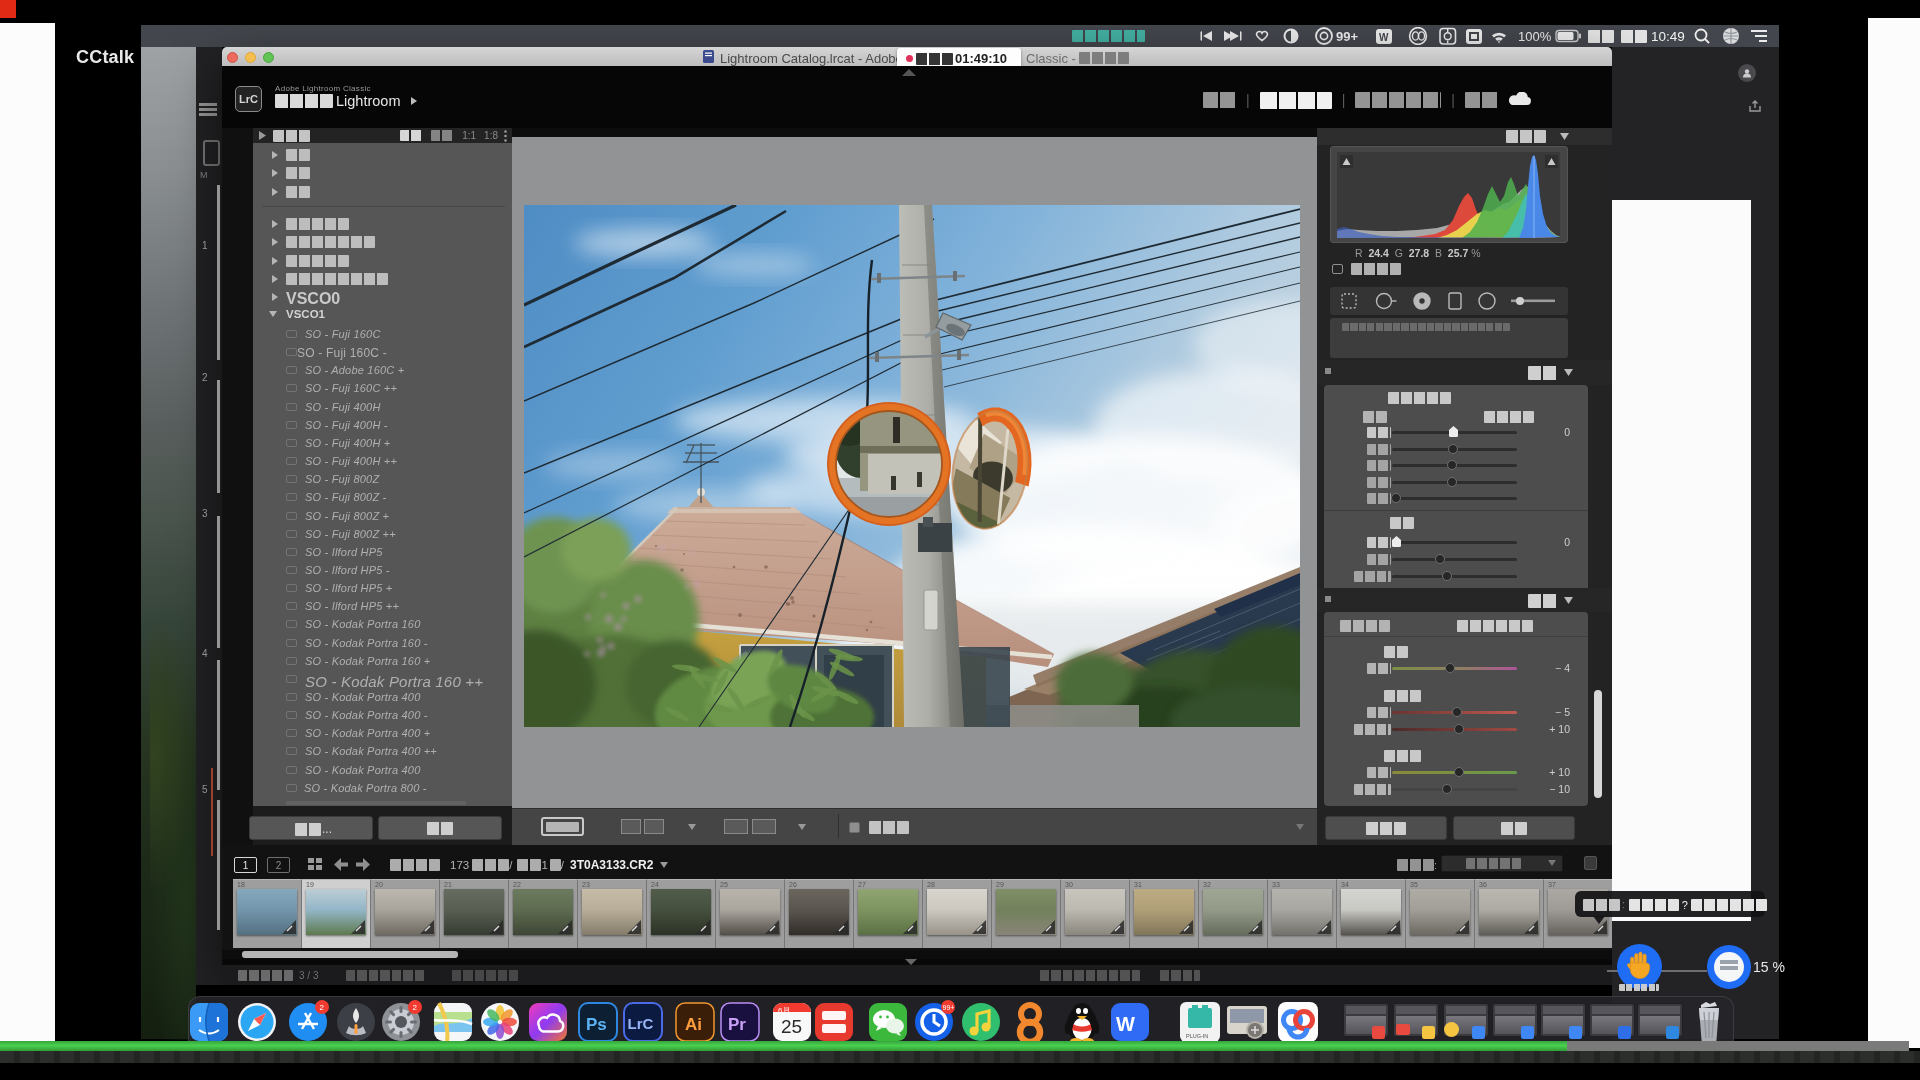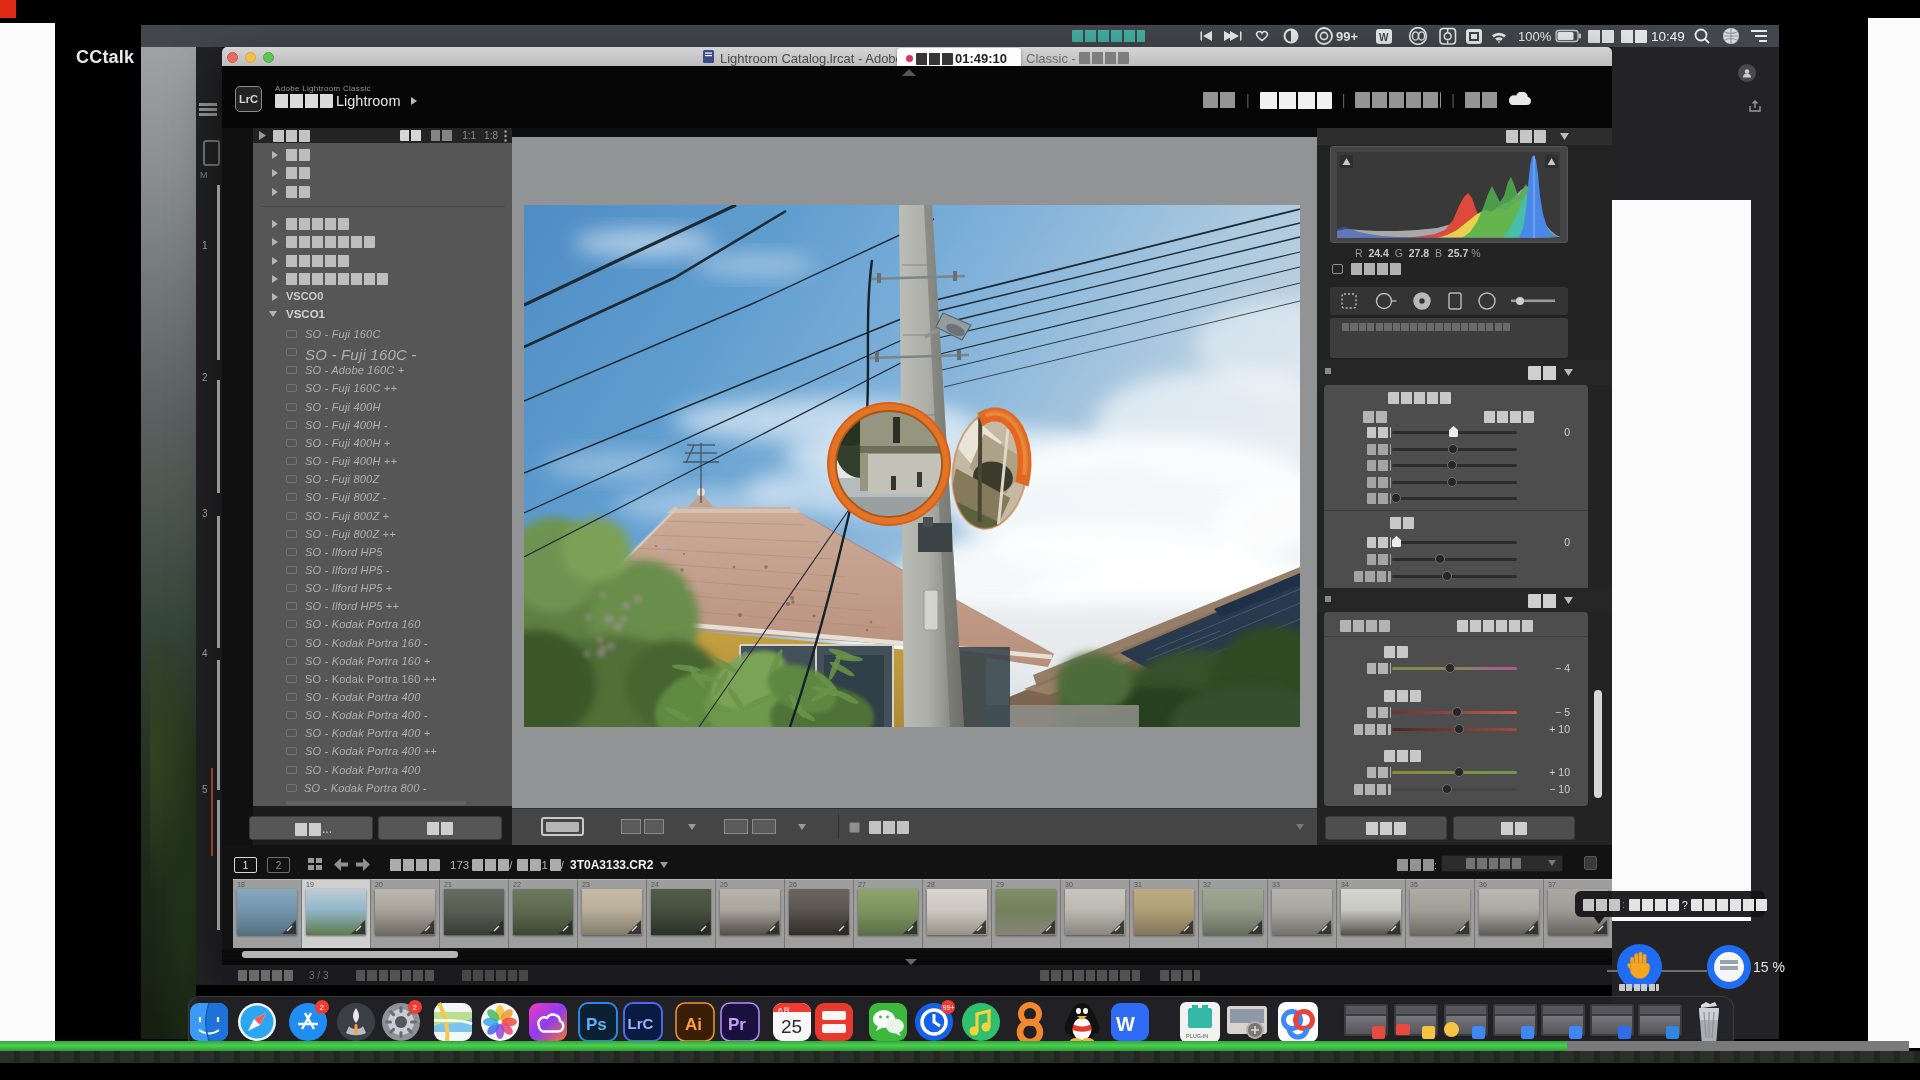--- a/index.html
+++ b/index.html
@@ -216,29 +216,29 @@
       <path d="M0 0l6 4L0 8z" fill="#b5b5b5"></path>
     </svg>
 <i class="z z12 abs" style="left:286px;top:255px;width:63px;color:#c3c3c3"></i>
 <svg class="abs" style="left:272px;top:275px" width="6" height="8" viewBox="0 0 6 8">
       <path d="M0 0l6 4L0 8z" fill="#b5b5b5"></path>
     </svg>
 <i class="z z12 abs" style="left:286px;top:273px;width:102px;color:#c3c3c3"></i>
 <svg class="abs" style="left:272px;top:293px" width="6" height="8" viewBox="0 0 6 8">
       <path d="M0 0l6 4L0 8z" fill="#b5b5b5"></path>
     </svg>
-<div class="abs" style="left:286px;top:290px;color:#c9c9c9;font-size:11px;font-weight:bold">VSCO0</div>
+<div class="abs" style="left:286px;top:290px;color:#c9c9c9;font-size:16px;font-weight:bold">VSCO0</div>
 <svg class="abs" style="left:269px;top:311px" width="8" height="6" viewBox="0 0 8 6">
       <path d="M0 0h8L4 6z" fill="#b5b5b5"></path>
     </svg>
 <div class="abs" style="left:286px;top:308px;color:#d2d2d2;font-size:11.5px;font-weight:bold">VSCO1</div>
 <div class="abs" style="left:286px;top:330px;width:11px;height:8px;border:1px solid #8f8f8f;border-radius:2px;opacity:.5"></div>
 <div class="abs" style="left:305px;top:328px;color:#b0b0b0;font-size:11px;font-style:italic;letter-spacing:.2px;filter:blur(.3px)">SO - Fuji 160C</div>
 <div class="abs" style="left:286px;top:348px;width:11px;height:8px;border:1px solid #8f8f8f;border-radius:2px;opacity:.5"></div>
-<div class="abs" style="left:305px;top:346px;color:#b0b0b0;font-size:15px;font-style:italic;letter-spacing:.2px;filter:blur(.3px)">SO - Fuji 160C -</div>
+<div class="abs" style="left:297px;top:346px;color:#b0b0b0;font-size:12px;letter-spacing:.2px;filter:blur(.3px)">SO - Fuji 160C -</div>
 <div class="abs" style="left:286px;top:366px;width:11px;height:8px;border:1px solid #8f8f8f;border-radius:2px;opacity:.5"></div>
 <div class="abs" style="left:305px;top:364px;color:#b0b0b0;font-size:11px;font-style:italic;letter-spacing:.2px;filter:blur(.3px)">SO - Adobe 160C +</div>
 <div class="abs" style="left:286px;top:384px;width:11px;height:8px;border:1px solid #8f8f8f;border-radius:2px;opacity:.5"></div>
 <div class="abs" style="left:305px;top:382px;color:#b0b0b0;font-size:11px;font-style:italic;letter-spacing:.2px;filter:blur(.3px)">SO - Fuji 160C ++</div>
 <div class="abs" style="left:286px;top:403px;width:11px;height:8px;border:1px solid #8f8f8f;border-radius:2px;opacity:.5"></div>
 <div class="abs" style="left:305px;top:401px;color:#b0b0b0;font-size:11px;font-style:italic;letter-spacing:.2px;filter:blur(.3px)">SO - Fuji 400H</div>
 <div class="abs" style="left:286px;top:421px;width:11px;height:8px;border:1px solid #8f8f8f;border-radius:2px;opacity:.5"></div>
 <div class="abs" style="left:305px;top:419px;color:#b0b0b0;font-size:11px;font-style:italic;letter-spacing:.2px;filter:blur(.3px)">SO - Fuji 400H -</div>
 <div class="abs" style="left:286px;top:439px;width:11px;height:8px;border:1px solid #8f8f8f;border-radius:2px;opacity:.5"></div>
 <div class="abs" style="left:305px;top:437px;color:#b0b0b0;font-size:11px;font-style:italic;letter-spacing:.2px;filter:blur(.3px)">SO - Fuji 400H +</div>
@@ -260,21 +260,21 @@
 <div class="abs" style="left:305px;top:582px;color:#b0b0b0;font-size:11px;font-style:italic;letter-spacing:.2px;filter:blur(.3px)">SO - Ilford HP5 +</div>
 <div class="abs" style="left:286px;top:602px;width:11px;height:8px;border:1px solid #8f8f8f;border-radius:2px;opacity:.5"></div>
 <div class="abs" style="left:305px;top:600px;color:#b0b0b0;font-size:11px;font-style:italic;letter-spacing:.2px;filter:blur(.3px)">SO - Ilford HP5 ++</div>
 <div class="abs" style="left:286px;top:620px;width:11px;height:8px;border:1px solid #8f8f8f;border-radius:2px;opacity:.5"></div>
 <div class="abs" style="left:305px;top:618px;color:#b0b0b0;font-size:11px;font-style:italic;letter-spacing:.2px;filter:blur(.3px)">SO - Kodak Portra 160</div>
 <div class="abs" style="left:286px;top:639px;width:11px;height:8px;border:1px solid #8f8f8f;border-radius:2px;opacity:.5"></div>
 <div class="abs" style="left:305px;top:637px;color:#b0b0b0;font-size:11px;font-style:italic;letter-spacing:.2px;filter:blur(.3px)">SO - Kodak Portra 160 -</div>
 <div class="abs" style="left:286px;top:657px;width:11px;height:8px;border:1px solid #8f8f8f;border-radius:2px;opacity:.5"></div>
 <div class="abs" style="left:305px;top:655px;color:#b0b0b0;font-size:11px;font-style:italic;letter-spacing:.2px;filter:blur(.3px)">SO - Kodak Portra 160 +</div>
 <div class="abs" style="left:286px;top:675px;width:11px;height:8px;border:1px solid #8f8f8f;border-radius:2px;opacity:.5"></div>
-<div class="abs" style="left:305px;top:673px;color:#b0b0b0;font-size:11px;letter-spacing:.2px;filter:blur(.3px)">SO - Kodak Portra 160 ++</div>
+<div class="abs" style="left:305px;top:673px;color:#b0b0b0;font-size:15px;font-style:italic;letter-spacing:.2px;filter:blur(.3px)">SO - Kodak Portra 160 ++</div>
 <div class="abs" style="left:286px;top:693px;width:11px;height:8px;border:1px solid #8f8f8f;border-radius:2px;opacity:.5"></div>
 <div class="abs" style="left:305px;top:691px;color:#b0b0b0;font-size:11px;font-style:italic;letter-spacing:.2px;filter:blur(.3px)">SO - Kodak Portra 400</div>
 <div class="abs" style="left:286px;top:711px;width:11px;height:8px;border:1px solid #8f8f8f;border-radius:2px;opacity:.5"></div>
 <div class="abs" style="left:305px;top:709px;color:#b0b0b0;font-size:11px;font-style:italic;letter-spacing:.2px;filter:blur(.3px)">SO - Kodak Portra 400 -</div>
 <div class="abs" style="left:286px;top:729px;width:11px;height:8px;border:1px solid #8f8f8f;border-radius:2px;opacity:.5"></div>
 <div class="abs" style="left:305px;top:727px;color:#b0b0b0;font-size:11px;font-style:italic;letter-spacing:.2px;filter:blur(.3px)">SO - Kodak Portra 400 +</div>
 <div class="abs" style="left:286px;top:747px;width:11px;height:8px;border:1px solid #8f8f8f;border-radius:2px;opacity:.5"></div>
 <div class="abs" style="left:305px;top:745px;color:#b0b0b0;font-size:11px;font-style:italic;letter-spacing:.2px;filter:blur(.3px)">SO - Kodak Portra 400 ++</div>
 <div class="abs" style="left:286px;top:766px;width:11px;height:8px;border:1px solid #8f8f8f;border-radius:2px;opacity:.5"></div>
 <div class="abs" style="left:305px;top:764px;color:#b0b0b0;font-size:11px;font-style:italic;letter-spacing:.2px;filter:blur(.3px)">SO - Kodak Portra 400</div>
@@ -869,21 +869,21 @@
     </svg>
 <div class="abs" style="left:222px;top:950px;width:1390px;height:9px;background:#0c0c0c"></div>
 <div class="abs" style="left:242px;top:951px;width:216px;height:7px;background:#b5b5b5;border-radius:3px"></div>
 <div class="abs" style="left:222px;top:959px;width:1390px;height:6px;background:#080808"></div>
 <svg class="abs" style="left:905px;top:959px" width="12" height="6" viewBox="0 0 12 6">
       <path d="M0 0 h12 L6 6z" fill="#666"></path>
     </svg>
 <div class="abs" style="left:222px;top:965px;width:1390px;height:20px;background:#1b1b1d"></div>
 <div class="abs row" style="left:238px;top:969px;height:12px">
       <i class="z z11" style="width:55px;color:#6f6f6f"></i>
-      <span style="color:#6f6f6f;font-size:10px;margin-left:16px">3 / 3</span>
+      <span style="color:#6f6f6f;font-size:10px;margin-left:6px">3 / 3</span>
       <i class="z z11" style="width:80px;color:#565656;margin-left:28px"></i>
       <i class="z z11" style="width:66px;color:#4a4a4a;margin-left:26px"></i>
     </div>
 <div class="abs row" style="left:1040px;top:969px;height:12px">
       <i class="z z11" style="width:100px;color:#555"></i>
       <i class="z z11" style="width:40px;color:#555;margin-left:20px"></i>
     </div>
 
 <div class="abs" style="left:1612px;top:47px;width:167px;height:992px;background:#232325"></div>
 <div class="abs" style="left:1612px;top:200px;width:139px;height:721px;background:#fbfbfb"></div>

